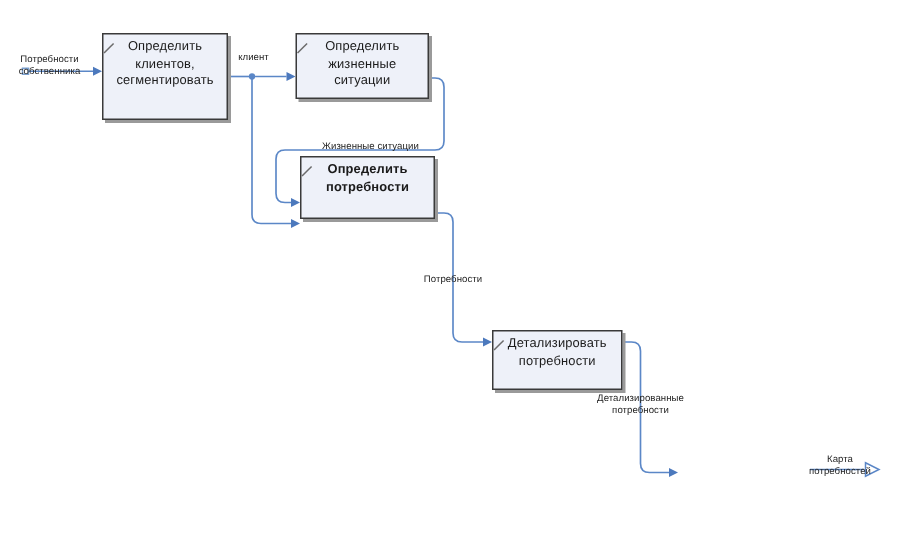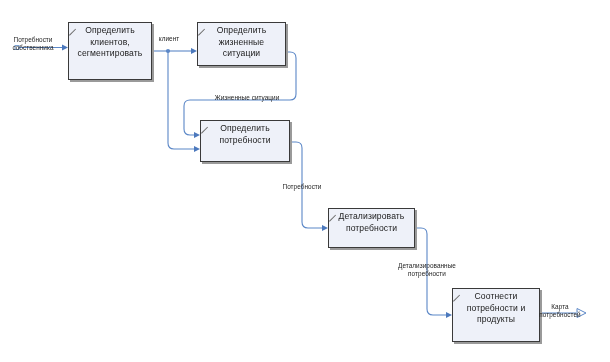--- a/index.html
+++ b/index.html
@@ -79,34 +79,30 @@
   <div class="proc" style="left:68px;top:22px;width:84px;height:58px;">
     <i class="fold"></i>
     <span>Определить клиентов, сегментировать</span>
   </div>
 
   <div class="proc" style="left:197px;top:22px;width:89px;height:44px;">
     <i class="fold"></i>
     <span>Определить жизненные ситуации</span>
   </div>
 
-  <div class="proc" style="left:200px;top:120px;width:90px;height:42px;">
+  <div class="proc" style="left:200px;top:104px;width:90px;height:42px;font-weight:bold;">
     <i class="fold"></i>
     <span>Определить потребности</span>
   </div>
 
-  <div class="proc" style="left:328px;top:208px;width:87px;height:40px;">
+  <div class="proc" style="left:328px;top:220px;width:87px;height:40px;">
     <i class="fold"></i>
     <span>Детализировать потребности</span>
   </div>
 
-  <div class="proc" style="left:452px;top:288px;width:88px;height:54px;">
-    <i class="fold"></i>
-    <span>Соотнести потребности и продукты</span>
-  </div>
 
   <div class="flowlabel" style="left:2px;top:36px;width:62px;">Потребности собственника</div>
 
   <div class="flowlabel" style="left:152px;top:35px;width:34px;">клиент</div>
 
   <div class="flowlabel" style="left:202px;top:94px;width:90px;">Жизненные ситуации</div>
 
   <div class="flowlabel" style="left:272px;top:183px;width:60px;">Потребности</div>
 
   <div class="flowlabel" style="left:380px;top:262px;width:94px;">Детализированные потребности</div>

